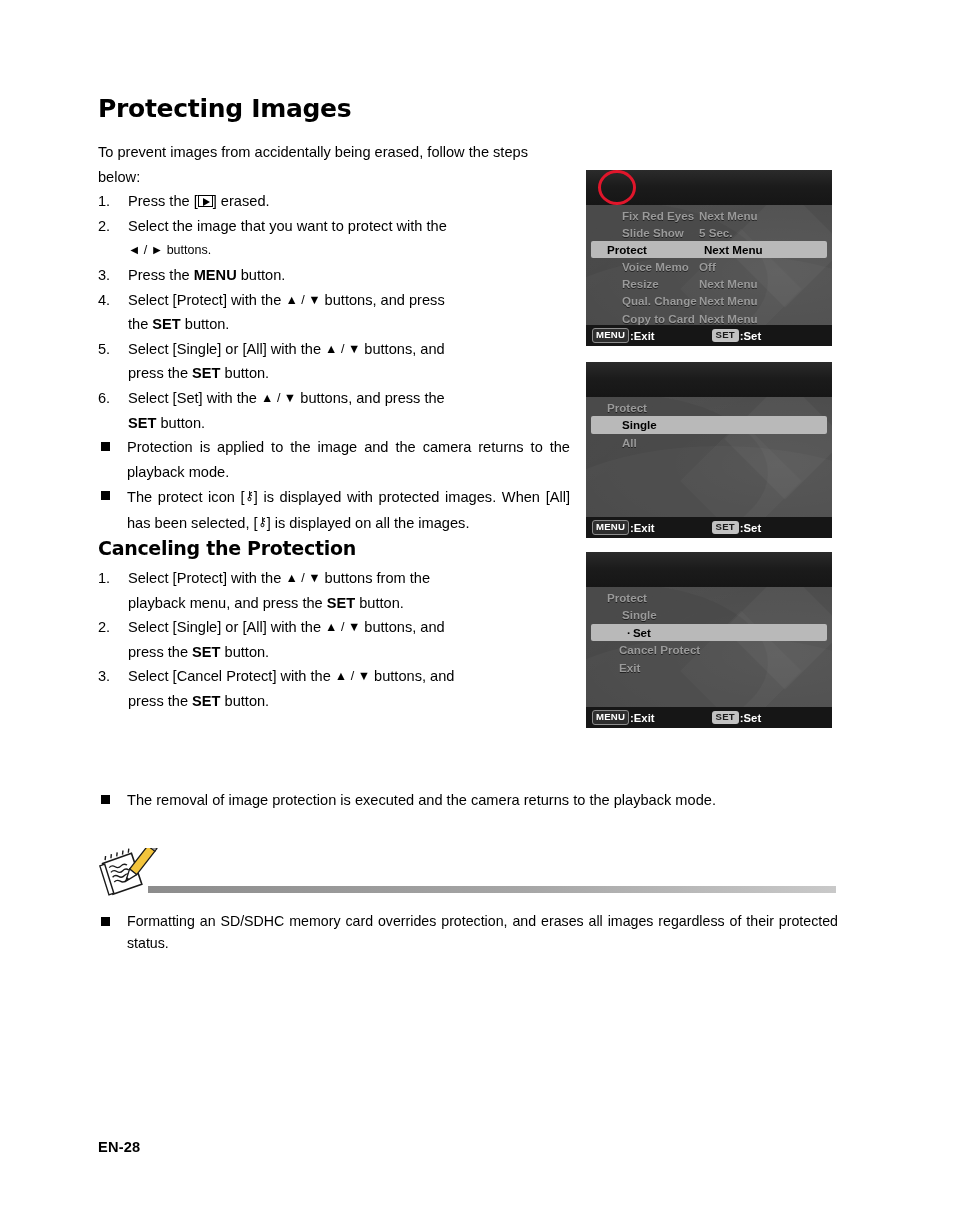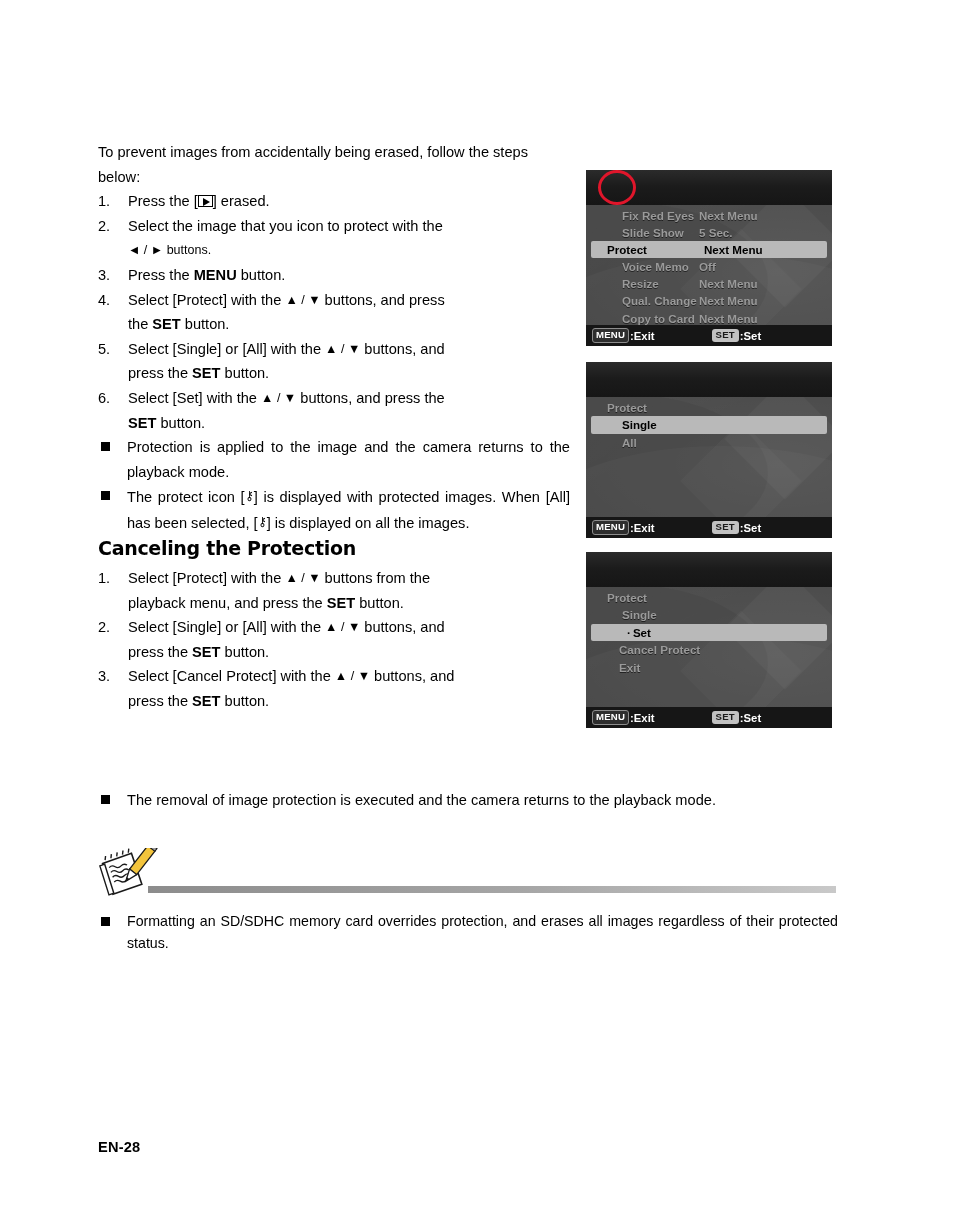--- a/index.html
+++ b/index.html
@@ -318,33 +318,34 @@
     font-size: 14.6px;
     font-weight: bold;
     letter-spacing: 0.2px;
   }
 </style>
 </head>
 <body>
 
 <div class="page">
 
+  <h1 class="doc-title">Protecting Images</h1>
 
   <div class="col-left">
 
     <p class="intro">To prevent images from accidentally being erased, follow the steps below:</p>
 
     <ol class="steps">
 
       <li>
         <span class="num">1.</span><span>Press the [</span><span class="playglyph"></span><span>] erased.</span>
       </li>
 
       <li>
-        <span class="num">2.</span><span>Select the image that you icon to protect with the</span><br>
+        <span class="num">2.</span><span>Select the image that you want to protect with the</span><br>
         <span class="arrow">◄ / ► buttons.</span>
       </li>
 
       <li>
         <span class="num">3.</span><span>Press the </span><b>MENU</b><span> button.</span>
       </li>
 
       <li>
         <span class="num">4.</span><span>Select [Protect] with the </span><span class="arrow">▲ / ▼</span><span> buttons, and press</span><br>
         <span class="last-line-noj"><span>the </span><b>SET</b><span> button.</span></span>

